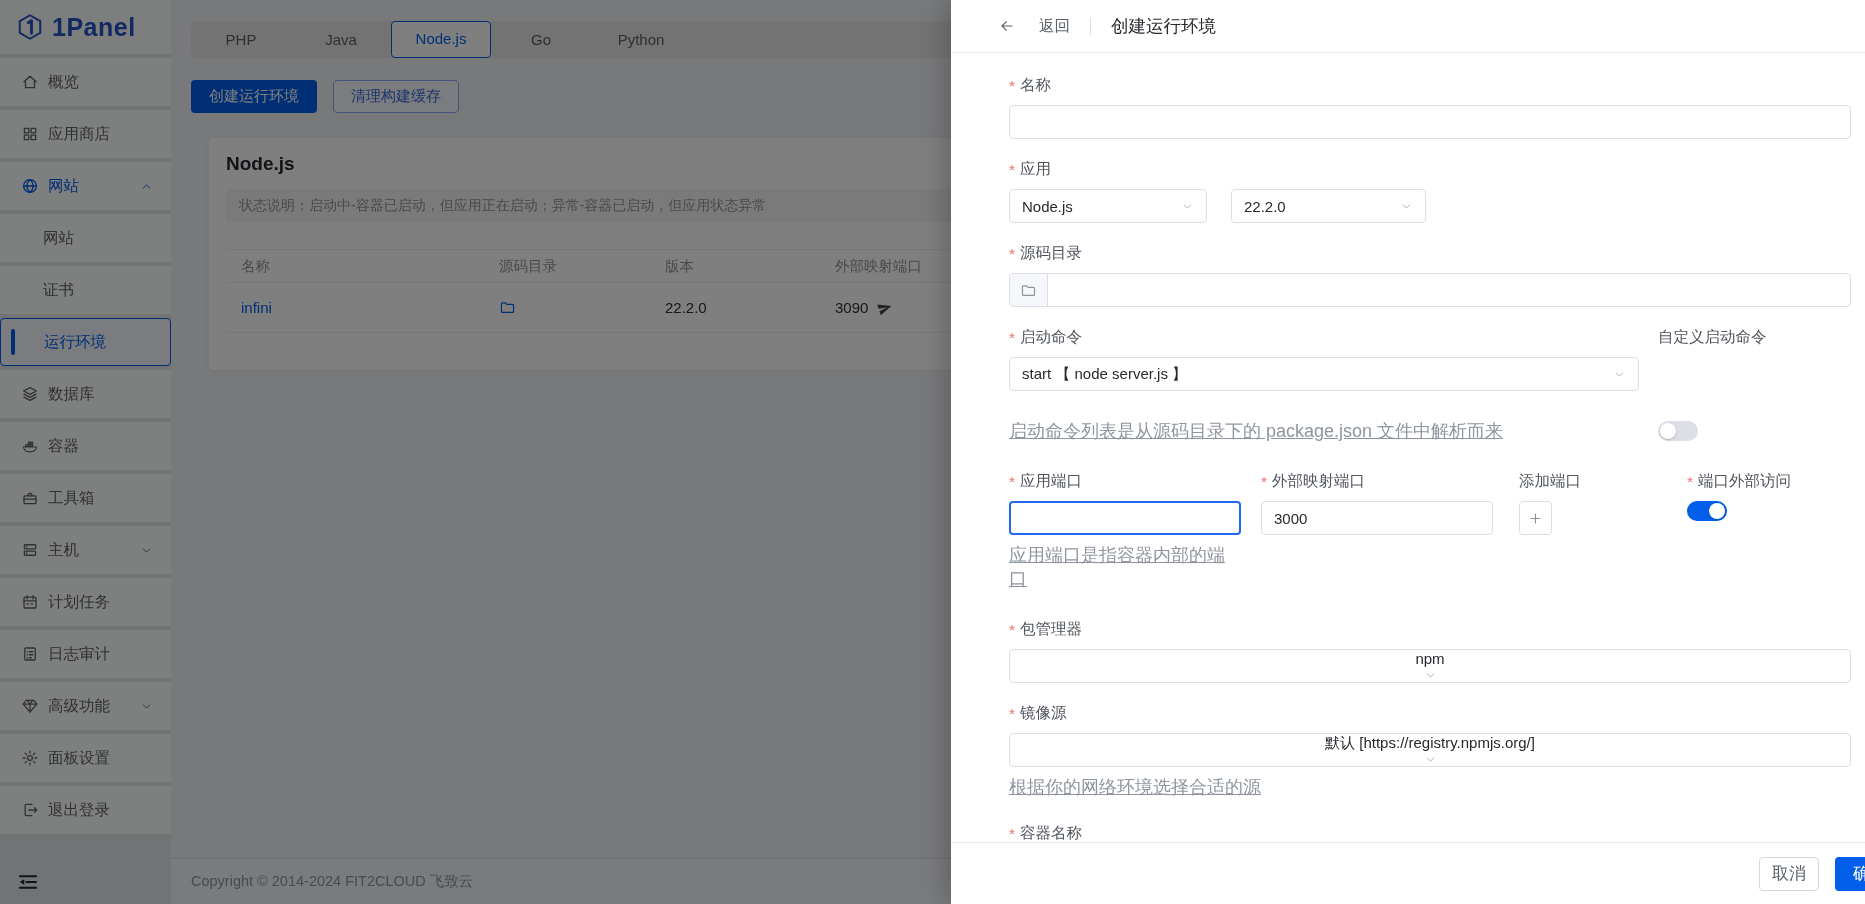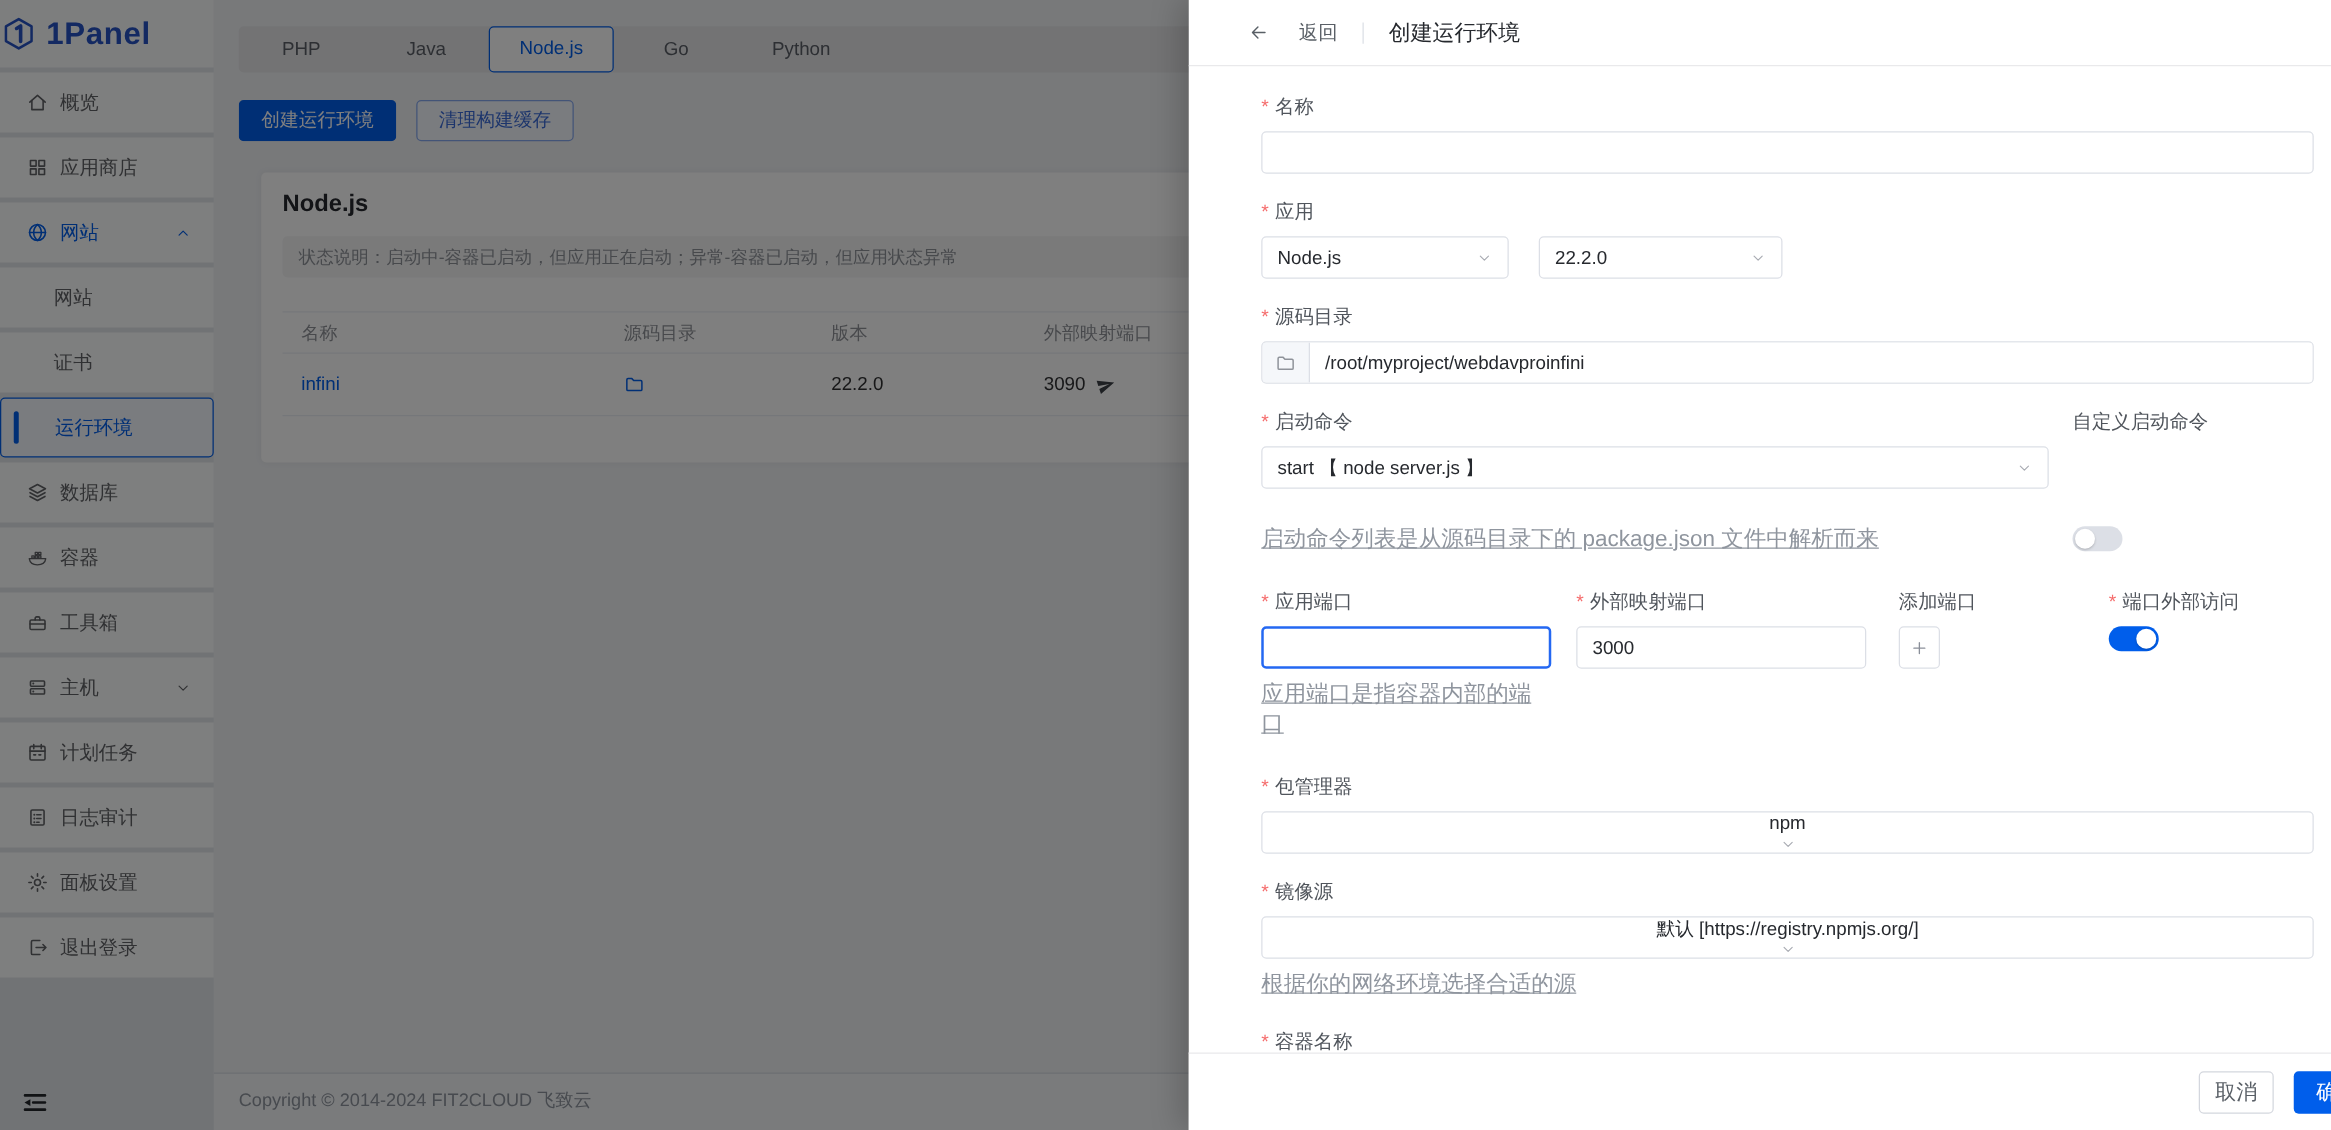--- a/index.html
+++ b/index.html
@@ -3,21 +3,21 @@
 <meta charset="utf-8">
 <style>
   * { box-sizing: border-box; margin: 0; padding: 0; }
   html,body { width:1865px; height:904px; }
   body { font-family:"Liberation Sans","DejaVu Sans",sans-serif; overflow:hidden; background:#f0f2f5; }
   .screen { position:relative; width:1865px; height:904px; overflow:hidden; }
   svg.ic { fill:none; stroke:currentColor; stroke-width:1.7; stroke-linecap:round; stroke-linejoin:round; display:block; }
 
   
   .sidebar { position:absolute; left:0; top:0; width:171px; height:100%; background:#e3e7eb; z-index:1; }
-  .logo { height:54px; background:#fbfcfd; display:flex; align-items:center; gap:7px; color:#2653c4; margin-bottom:4px; }
+  .logo { height:54px; background:#fbfcfd; display:flex; align-items:center; padding-left:15px; gap:7px; color:#2653c4; margin-bottom:4px; }
   .logo-text { font-size:25px; font-weight:bold; letter-spacing:.5px; }
   .s-item { position:relative; height:48px; margin-bottom:4px; background:#fdfefe; display:flex; align-items:center; padding-left:21px; gap:9px; color:#606266; font-size:15.5px; cursor:pointer; }
   .s-item .ic { width:18px; height:18px; }
   .s-item.sub { padding-left:43px; }
   .s-item.active { color:#005eeb; }
   .s-item .chev { position:absolute; right:18px; width:13px; height:13px; }
   .s-item.selected { color:#005eeb; border:1px solid #005eeb; border-radius:4px; background:#f4f8ff; }
   .s-item.selected .bar { position:absolute; left:10px; top:10px; bottom:10px; width:4px; border-radius:2px; background:#005eeb; }
   .collapse-btn { position:absolute; left:16px; bottom:10px; width:24px; height:24px; color:#23262b; cursor:pointer; }
 
@@ -175,20 +175,30 @@
     <div class="s-item">
       <svg class="ic" viewBox="0 0 24 24">
           <rect x="5" y="4" width="14" height="16" rx="1.4"></rect>
           <path d="M8.6 9h.01 M8.6 13h.01 M8.6 17h.01" style="stroke-width:2.2"></path>
           <path d="M11.2 9h4.5 M11.2 13h4.5 M11.2 17h2.5"></path>
         </svg>
       <span>日志审计</span>
     </div>
     <div class="s-item">
       <svg class="ic" viewBox="0 0 24 24">
+          <path d="M7 4.5h10l4 5-9 10.5L3 9.5z"></path>
+          <path d="M3 9.5h18 M8.5 4.5l3.5 5 3.5-5 M12 9.5V20"></path>
+        </svg>
+      <span>高级功能</span>
+      <svg class="ic chev" viewBox="0 0 24 24">
+          <path d="M6 9l6 6 6-6"></path>
+        </svg>
+    </div>
+    <div class="s-item">
+      <svg class="ic" viewBox="0 0 24 24">
           <circle cx="12" cy="12" r="3.2"></circle>
           <path d="M12 2.8v2.6 M12 18.6v2.6 M2.8 12h2.6 M18.6 12h2.6 M5.5 5.5l1.8 1.8 M16.7 16.7l1.8 1.8 M18.5 5.5l-1.8 1.8 M7.3 16.7l-1.8 1.8"></path>
         </svg>
       <span>面板设置</span>
     </div>
     <div class="s-item">
       <svg class="ic" viewBox="0 0 24 24">
           <path d="M14.5 4.5H7A1.5 1.5 0 0 0 5.5 6v12A1.5 1.5 0 0 0 7 19.5h7.5 M10.5 12H21 M17.8 8.8L21 12l-3.2 3.2"></path>
         </svg>
       <span>退出登录</span>
@@ -296,21 +306,20 @@
         <div class="f-label">
             <span class="req">*</span>
             <span>源码目录</span>
           </div>
         <div class="group">
           <div class="g-prefix">
             <svg class="ic" viewBox="0 0 24 24">
                 <path d="M3.5 6.8c0-.7.6-1.3 1.3-1.3h4.4l2 2.2h8a1.3 1.3 0 0 1 1.3 1.3v8.7a1.3 1.3 0 0 1-1.3 1.3H4.8a1.3 1.3 0 0 1-1.3-1.3V6.8z"></path>
               </svg>
           </div>
-          <input class="g-input" value="/root/myproject/webdavproinfini" style="">
         </div>
       </div>
 
       <div class="field pos-rel">
         <div class="f-label">
             <span class="req">*</span>
             <span>启动命令</span>
           </div>
         <div class="abs-custom-label f-label">
             <span>自定义启动命令</span>

